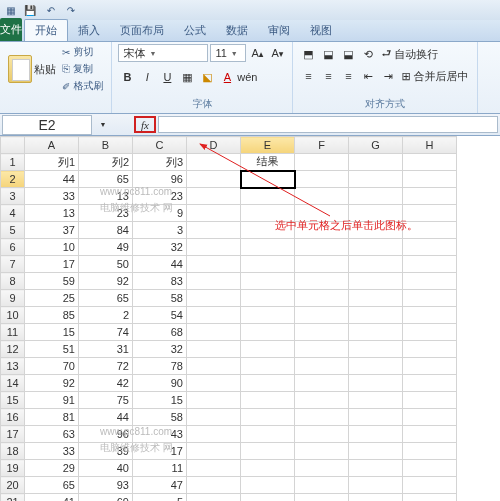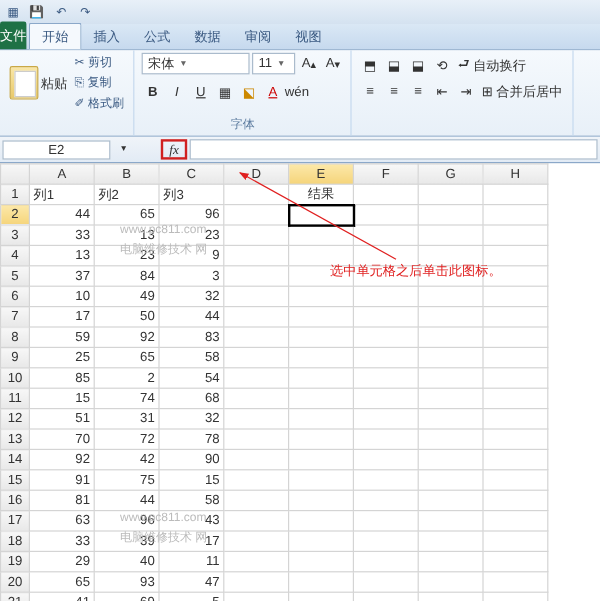--- a/index.html
+++ b/index.html
@@ -19,30 +19,30 @@
 .small-btns{display:flex;flex-direction:column;gap:1px;font-size:10px;color:#3b5a82}
 .small-btn{display:flex;align-items:center;gap:3px;padding:1px 2px}
 .clip-row{display:flex;gap:2px}
 .font-ctl{display:flex;flex-direction:column;gap:6px}
 .font-row{display:flex;gap:2px;align-items:center}
 .combo{background:#fff;border:1px solid #abc;padding:1px 4px;font-size:11px;display:flex;align-items:center;gap:4px;height:18px}
 .combo .arrow{font-size:7px;color:#666}
 .btn-sm{width:18px;height:18px;border:1px solid transparent;display:inline-flex;align-items:center;justify-content:center;font-size:11px;cursor:pointer}
 .align-ctl{display:flex;flex-direction:column;gap:2px}
 .namebox-row{height:22px;background:linear-gradient(#f0f4f9,#e2ebf5);border-bottom:1px solid #8ba8c9;display:flex;align-items:center}
-.namebox{width:90px;background:#fff;border:1px solid #abc;margin:0 2px;padding:1px 4px;font-size:11px;text-align:center}
+.namebox{width:90px;background:#fff;border:1px solid #abc;margin:0 2px;padding:1px 4px;font-size:14px;text-align:center}
 .fx-btn{width:22px;height:17px;border:2px solid #d02020;display:inline-flex;align-items:center;justify-content:center;font-style:italic;font-size:11px;font-family:serif;margin:0 2px;position:relative;z-index:5}
 .formula-bar{flex:1;background:#fff;border:1px solid #abc;height:17px;margin-right:2px}
 .grid-wrap{position:relative}
 .grid{border-collapse:collapse;table-layout:fixed}
 .grid th,.grid td{border:1px solid #d4d4d4;font-size:11px;height:17px;padding:0 3px;text-align:right;overflow:hidden;white-space:nowrap}
 .grid th{background:linear-gradient(#f7f7f7,#e8e8e8);font-weight:normal;text-align:center;color:#333}
 .grid th.rowh{width:24px}
 .grid th.colh{width:54px}
-.grid .hdr-row td{text-align:left;background:#fff}
+.grid .hdr-row td{text-align:right;background:#fff}
 .corner{background:linear-gradient(#f7f7f7,#e4e4e4)}
 .sel-col{background:linear-gradient(#fce8a8,#f5d47a)!important}
 .sel-row{background:linear-gradient(#fce8a8,#f5d47a)!important}
 .sel-cell{border:2px solid #000!important;padding:0 2px!important}
 .annotation{position:absolute;color:#e02020;font-size:11px;left:275px;top:82px;z-index:4}
 .arrow-line{position:absolute;top:0;left:0;pointer-events:none;z-index:3}
 .watermark{position:absolute;color:#bbb;font-size:10px;pointer-events:none}
 </style>
 </head>
 <body>
@@ -51,20 +51,21 @@
   <span class="qat-icon">▦</span>
   <span class="qat-icon">💾</span>
   <span class="qat-icon">↶</span>
   <span class="qat-icon">↷</span>
 </div>
 
 <div class="tabs">
   <div class="tab file">文件</div>
   <div class="tab active">开始</div>
   <div class="tab">插入</div>
+  <div class="tab">页面布局</div>
   <div class="tab">公式</div>
   <div class="tab">数据</div>
   <div class="tab">审阅</div>
   <div class="tab">视图</div>
 </div>
 
 <div class="ribbon">
   <div class="rgroup">
     <div class="clip-row">
       <div class="paste-btn">
@@ -138,20 +139,21 @@
         <span class="btn-sm">≡</span>
         <span class="btn-sm">≡</span>
         <span class="btn-sm">⇤</span>
         <span class="btn-sm">⇥</span>
         <div class="small-btn">
             <span>⊞</span>
             <span>合并后居中</span>
           </div>
       </div>
     </div>
+    <div class="rgroup-label">对齐方式</div>
   </div>
 </div>
 
 <div class="namebox-row">
   <div class="namebox">E2</div>
   <span class="btn-sm" style="font-size:7px">▼</span>
   <span style="width:20px"></span>
   <span class="fx-btn">fx</span>
   <div class="formula-bar"></div>
 </div>

